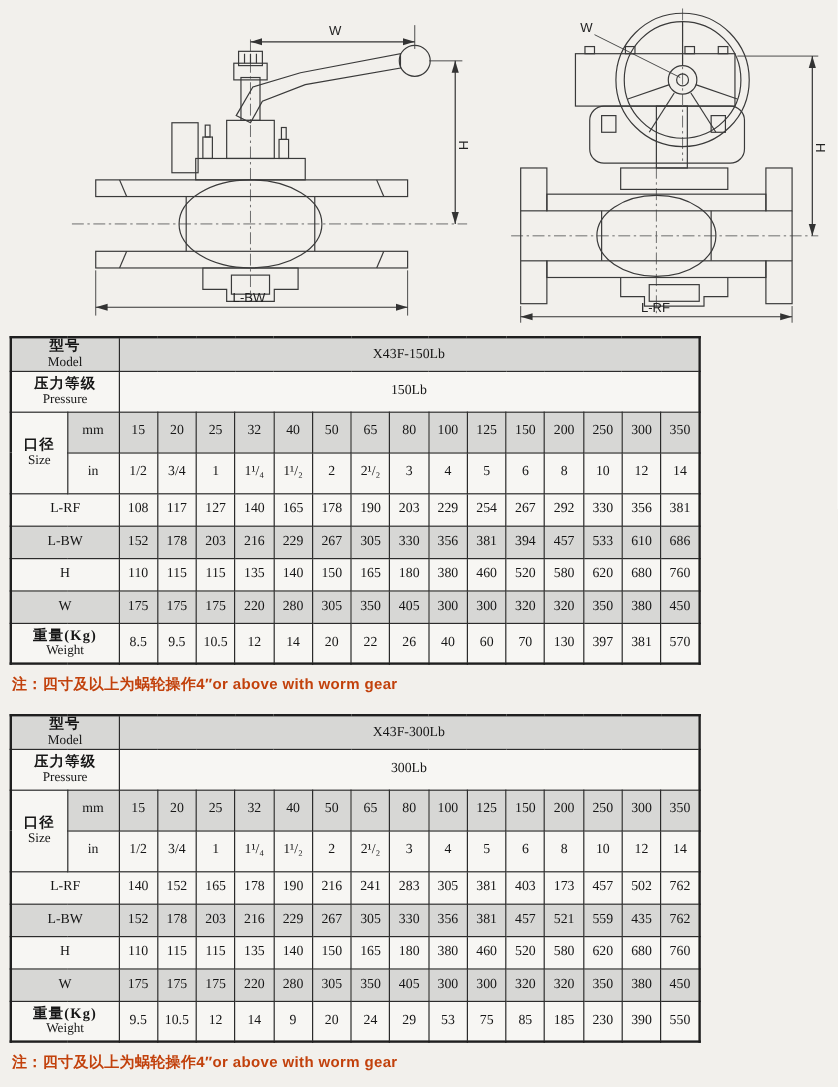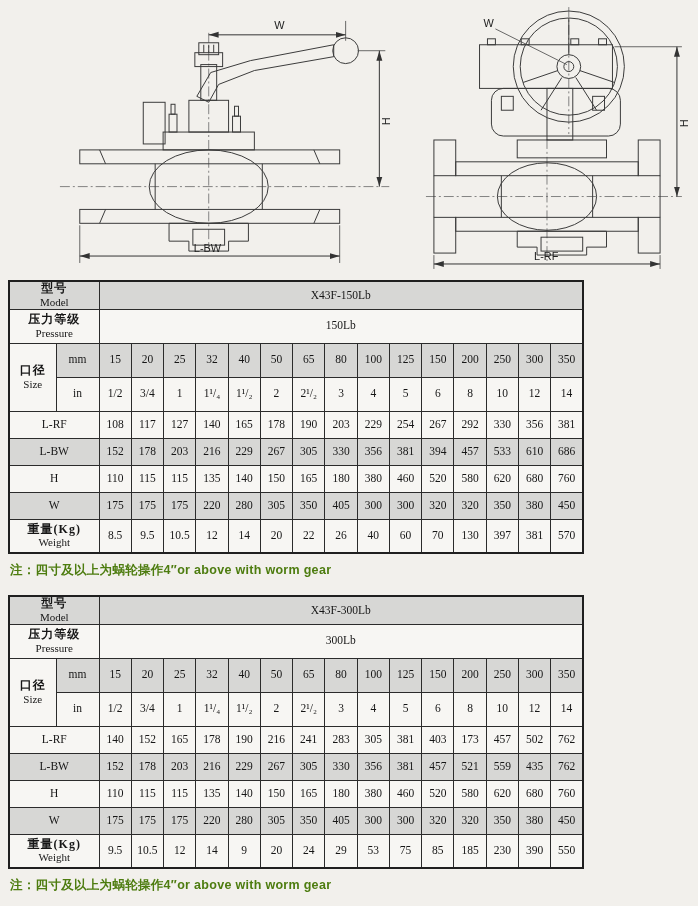--- a/index.html
+++ b/index.html
@@ -12,21 +12,21 @@
   .dwg-line{stroke:#3a3a3a;stroke-width:1;fill:none;}
   .tablewrap{margin:8px 0 0 8px;}
   table.spec{border-collapse:collapse;table-layout:fixed;width:576px;border:2px solid #1f1f1f;background:#f7f6f3;font-family:Liberation Serif, serif;}
   table.spec td{
     border:1px solid #2b2b2b;text-align:center;vertical-align:middle;
     font-size:11.5px;color:#161616;padding:0;overflow:hidden;line-height:1.15;
   }
   table.spec td.shade{background:#d7d7d5;}
   table.spec .zh{font-size:12px;font-weight:bold;letter-spacing:1px;display:block;}
   table.spec .en{font-size:11px;display:block;}
-  .note{margin:8px 0 16px 10px;font-size:12.5px;font-weight:bold;color:#4d7c0f;letter-spacing:.3px;}
+  .note{margin:8px 0 16px 10px;font-size:12.5px;font-weight:bold;color:#c2410c;letter-spacing:.3px;}
   text.dim{font-family:"Liberation Sans",sans-serif;font-size:11px;fill:#222;}
 </style>
 </head>
 <body>
 
 <div class="page">
 
   <div class="drawings">
 
     <svg width="345" height="268" viewBox="0 0 345 268">

